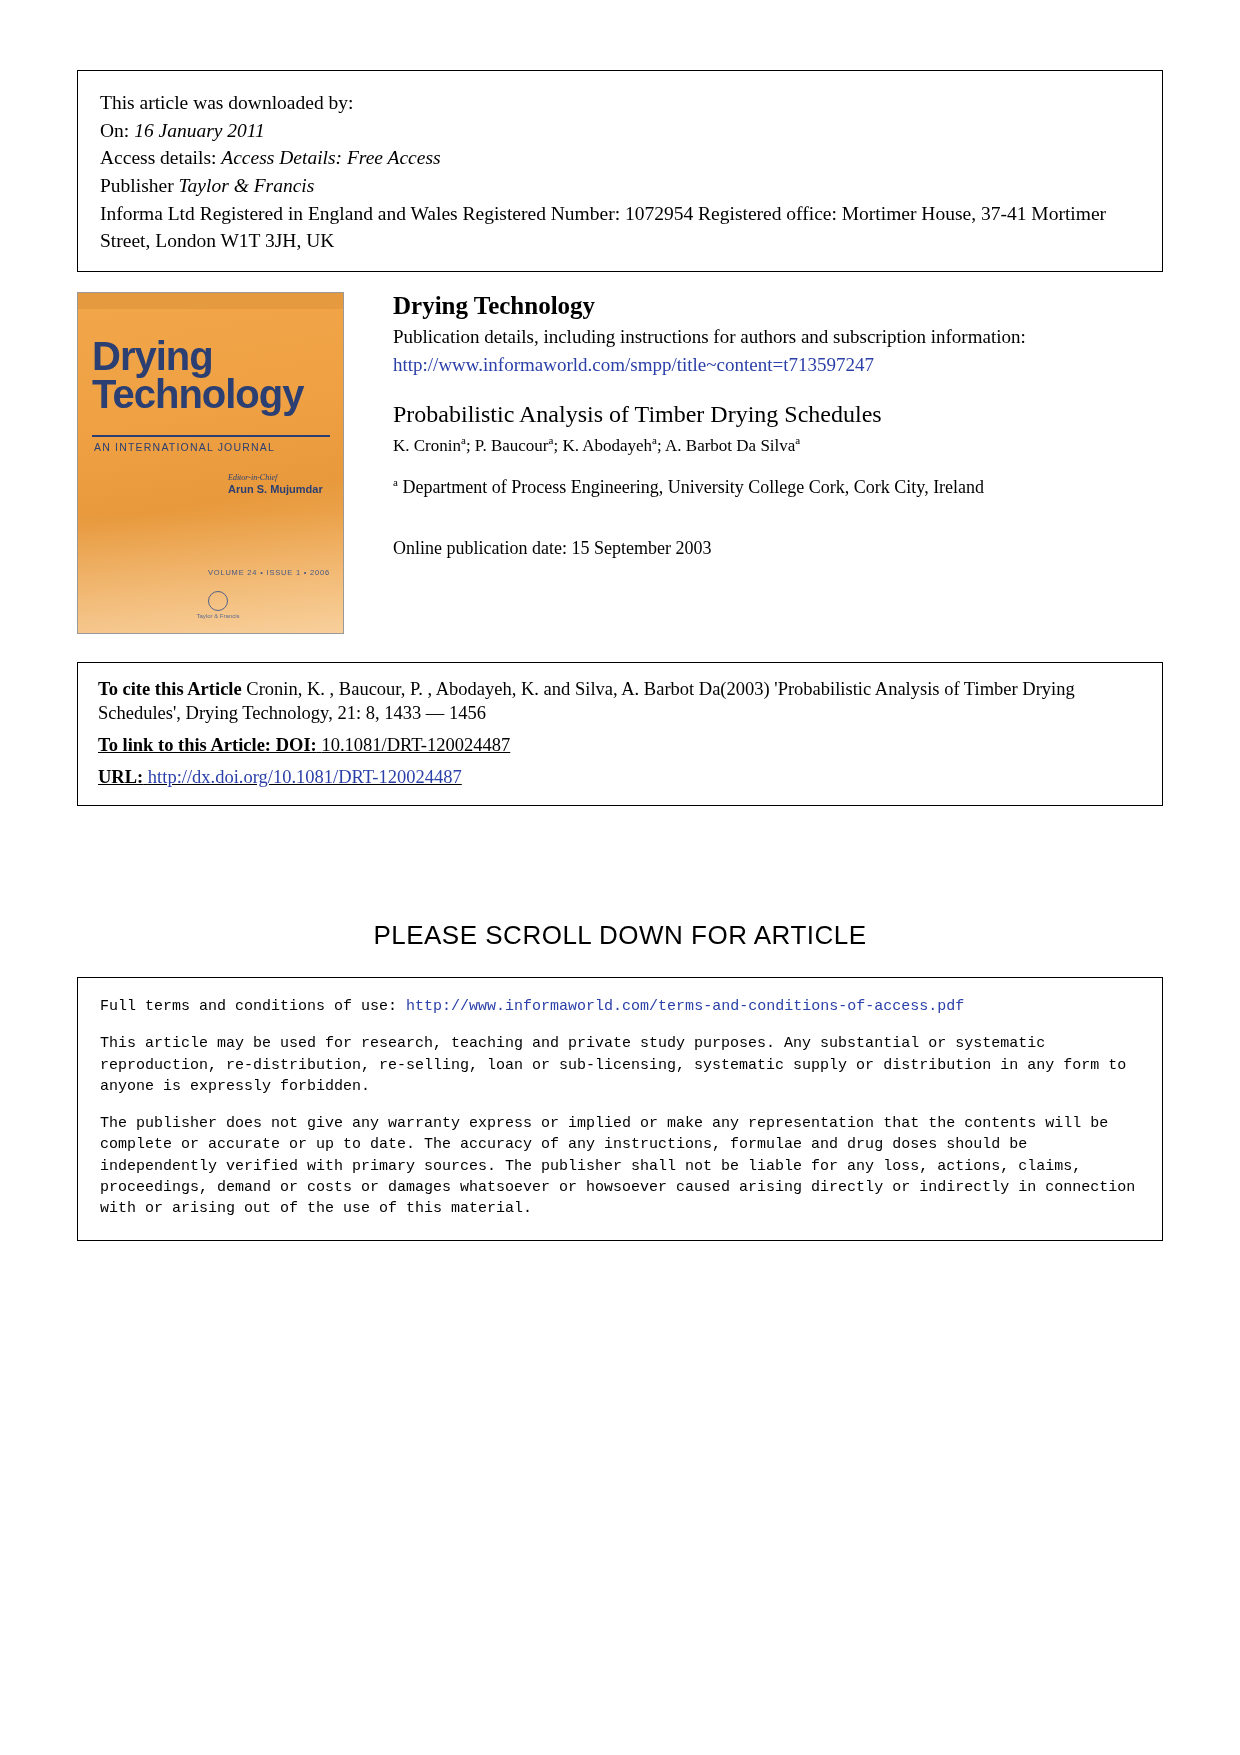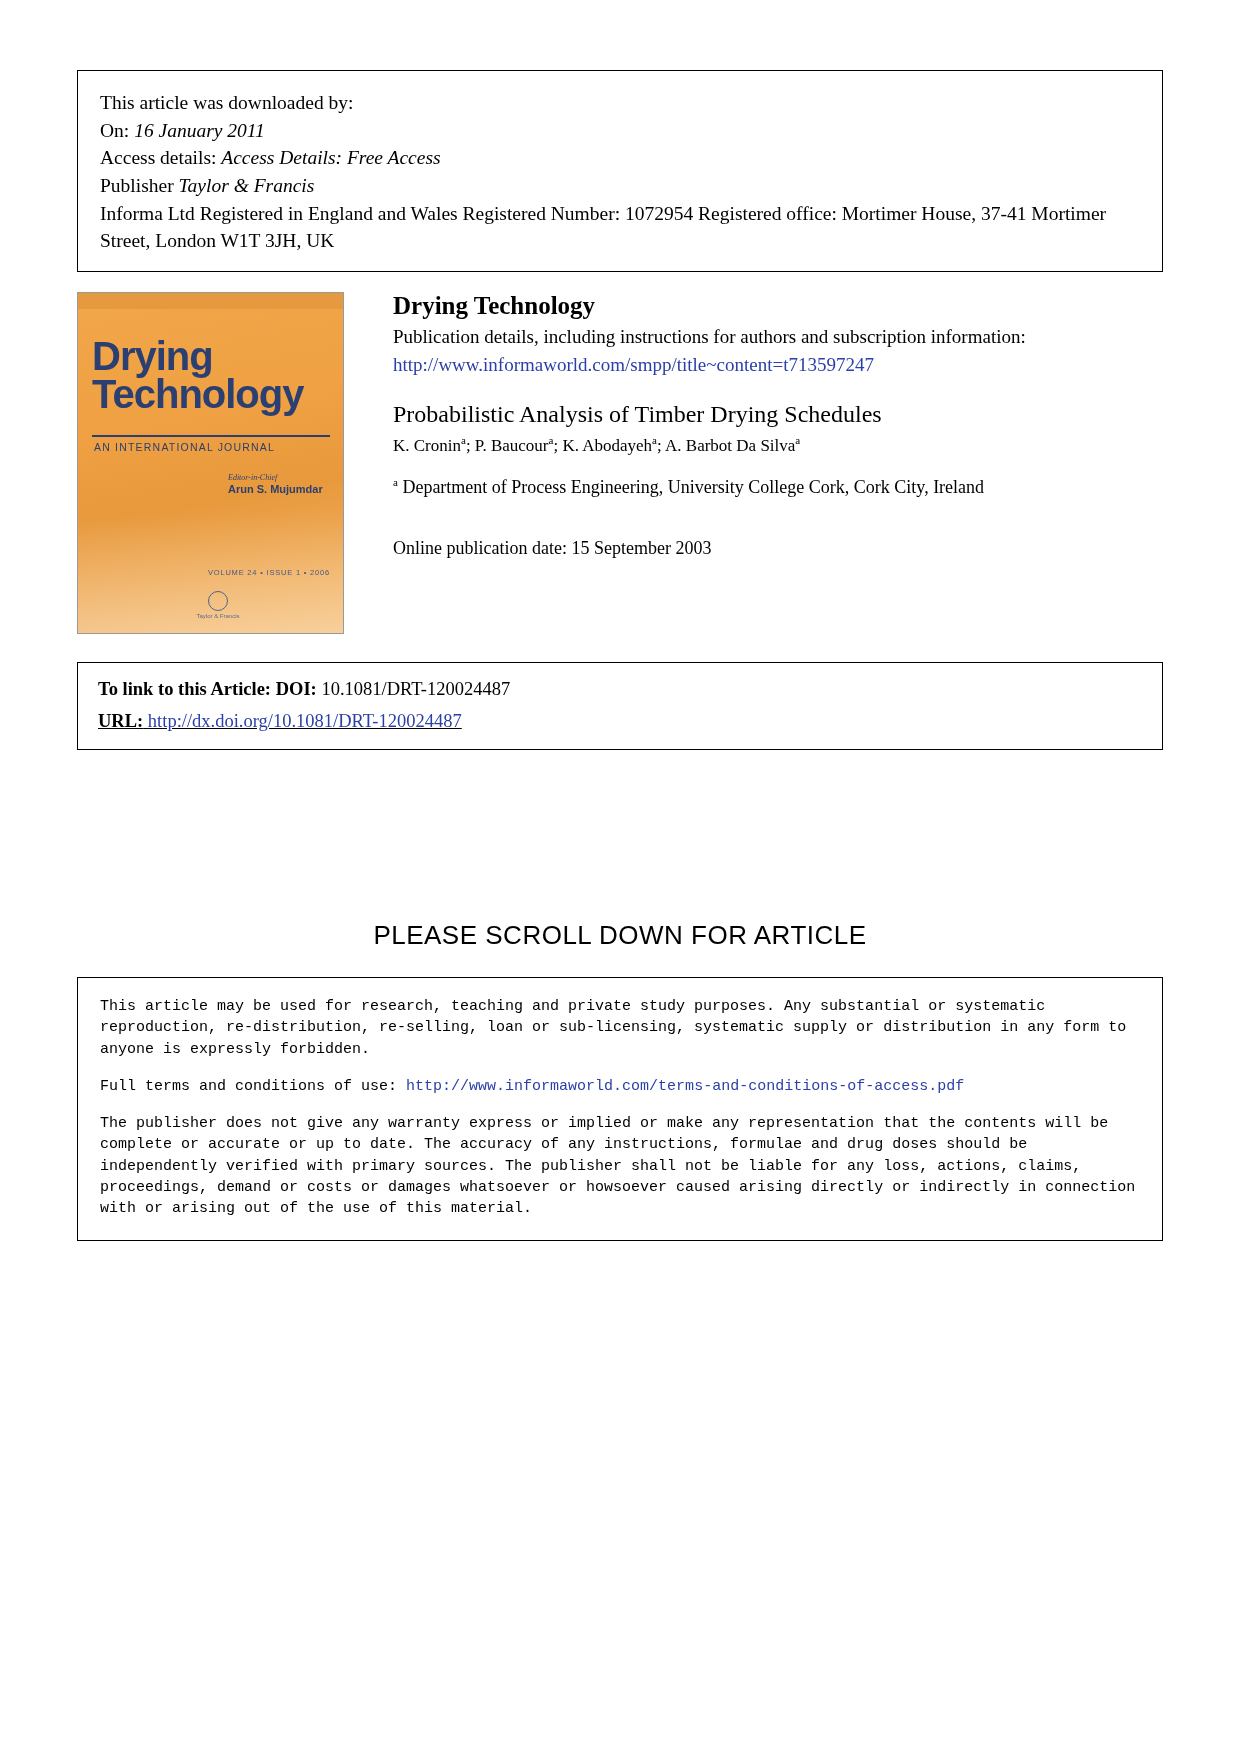--- a/index.html
+++ b/index.html
@@ -274,25 +274,26 @@
 
       <p class="article-title">Probabilistic Analysis of Timber Drying Schedules</p>
       <p class="authors">K. Cronin<sup>a</sup>; P. Baucour<sup>a</sup>; K. Abodayeh<sup>a</sup>; A. Barbot Da Silva<sup>a</sup></p>
       <p class="affil"><sup>a</sup> <span>Department of Process Engineering, University College Cork, Cork City, Ireland</span></p>
 
       <p class="onlinedate">Online publication date: 15 September 2003</p>
     </div>
   </div>
 
   <div class="cite-box">
+    <p><span class="b">To cite this Article</span> <span>Cronin, K. , Baucour, P. , Abodayeh, K. and Silva, A. Barbot Da(2003) 'Probabilistic Analysis of Timber Drying Schedules', Drying Technology, 21: 8, 1433 — 1456</span></p>
     <p><span class="b">To link to this Article: DOI:</span> <span>10.1081/DRT-120024487</span></p>
     <p><span class="b">URL:</span> <a class="link" href="#">http://dx.doi.org/10.1081/DRT-120024487</a></p>
   </div>
 
   <div class="scroll-down">PLEASE SCROLL DOWN FOR ARTICLE</div>
 
   <div class="terms-box">
+    <p><span>Full terms and conditions of use:</span> <a class="link" href="#">http://www.informaworld.com/terms-and-conditions-of-access.pdf</a></p>
     <p>This article may be used for research, teaching and private study purposes. Any substantial or systematic reproduction, re-distribution, re-selling, loan or sub-licensing, systematic supply or distribution in any form to anyone is expressly forbidden.</p>
-    <p><span>Full terms and conditions of use:</span> <a class="link" href="#">http://www.informaworld.com/terms-and-conditions-of-access.pdf</a></p>
     <p>The publisher does not give any warranty express or implied or make any representation that the contents will be complete or accurate or up to date. The accuracy of any instructions, formulae and drug doses should be independently verified with primary sources. The publisher shall not be liable for any loss, actions, claims, proceedings, demand or costs or damages whatsoever or howsoever caused arising directly or indirectly in connection with or arising out of the use of this material.</p>
   </div>
 
 </div>
 
 </body></html>

